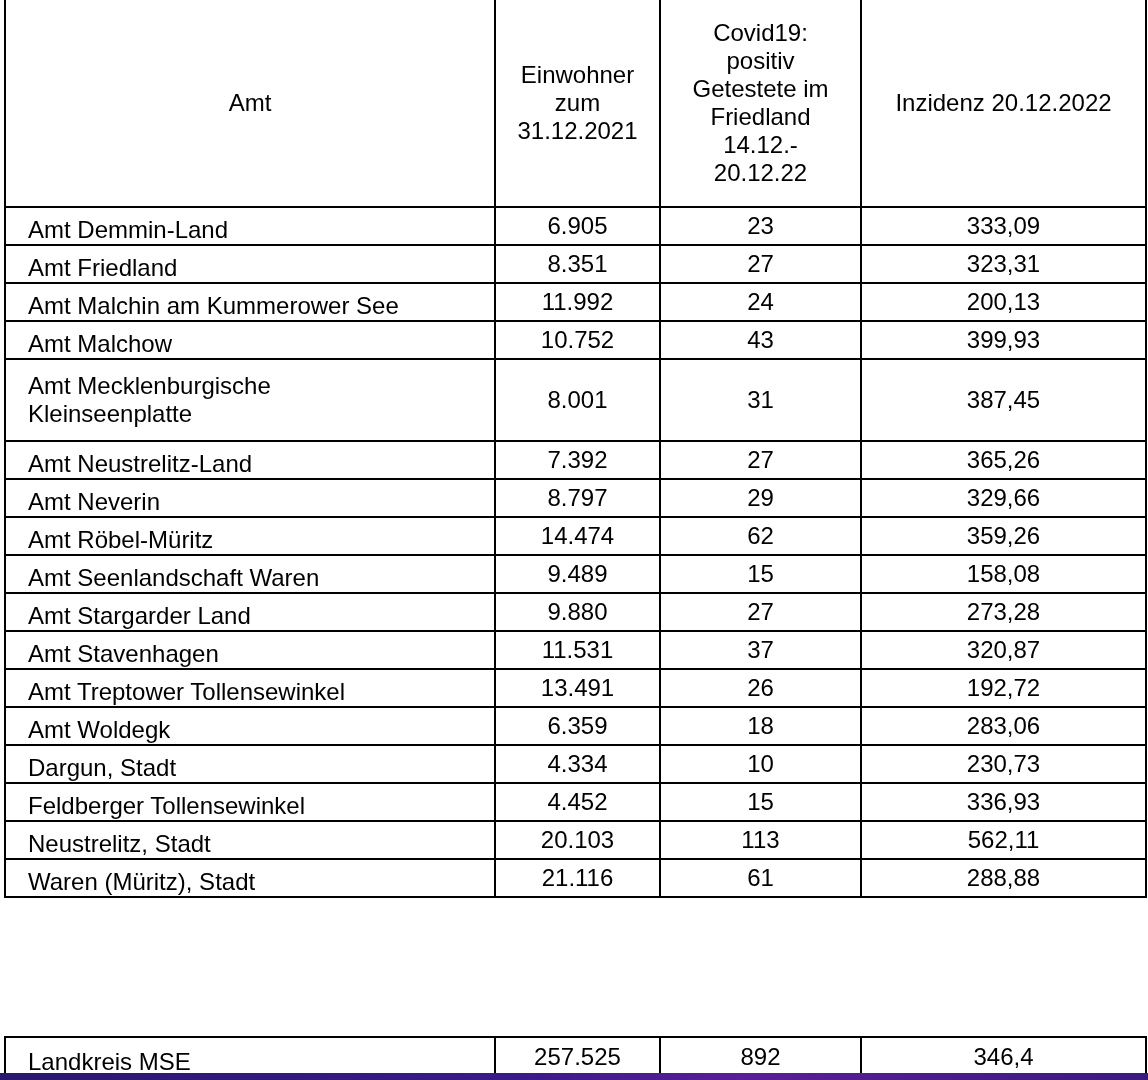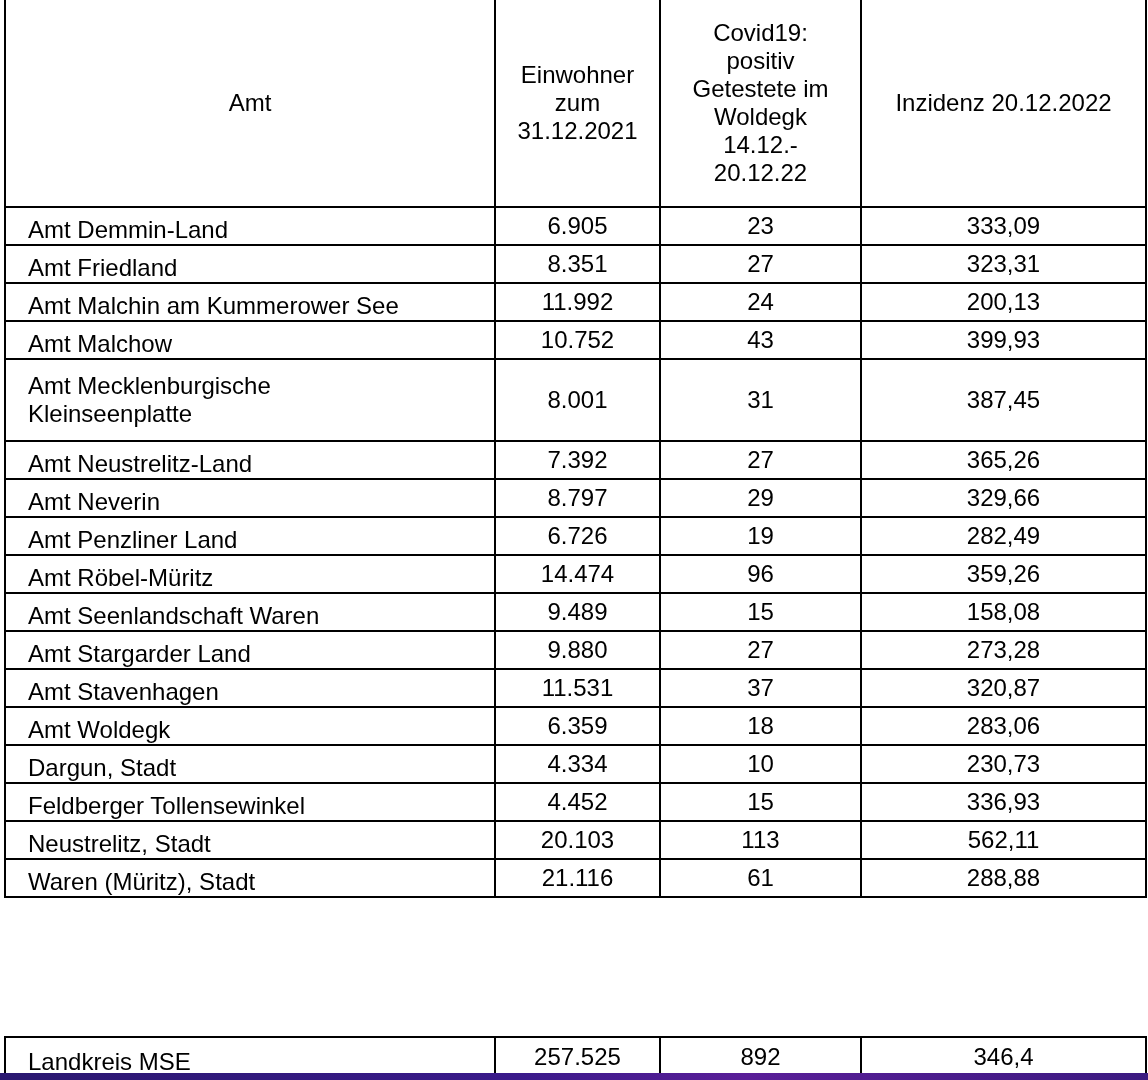--- a/index.html
+++ b/index.html
@@ -36,21 +36,21 @@
       <th>Amt</th>
       <th>
         <div>Einwohner</div>
         <div>zum</div>
         <div>31.12.2021</div>
       </th>
       <th>
         <div>Covid19:</div>
         <div>positiv</div>
         <div>Getestete im</div>
-        <div>Woldegk</div>
+        <div>Friedland</div>
         <div>14.12.-</div>
         <div>20.12.22</div>
       </th>
       <th>Inzidenz 20.12.2022</th>
     </tr>
   </thead>
   <tbody>
     <tr>
         <td class="name">Amt Demmin-Land</td>
         <td class="num">6.905</td>
@@ -90,48 +90,48 @@
         <td class="num">27</td>
         <td class="num">365,26</td>
       </tr>
     <tr>
         <td class="name">Amt Neverin</td>
         <td class="num">8.797</td>
         <td class="num">29</td>
         <td class="num">329,66</td>
       </tr>
     <tr>
-        <td class="name">Amt Penzliner Land</td>
-        <td class="num">6.726</td>
-        <td class="num">19</td>
-        <td class="num">282,49</td>
-      </tr>
-    <tr>
         <td class="name">Amt Röbel-Müritz</td>
         <td class="num">14.474</td>
-        <td class="num">96</td>
+        <td class="num">62</td>
         <td class="num">359,26</td>
       </tr>
     <tr>
         <td class="name">Amt Seenlandschaft Waren</td>
         <td class="num">9.489</td>
         <td class="num">15</td>
         <td class="num">158,08</td>
       </tr>
     <tr>
         <td class="name">Amt Stargarder Land</td>
         <td class="num">9.880</td>
         <td class="num">27</td>
         <td class="num">273,28</td>
       </tr>
     <tr>
         <td class="name">Amt Stavenhagen</td>
         <td class="num">11.531</td>
         <td class="num">37</td>
         <td class="num">320,87</td>
+      </tr>
+    <tr>
+        <td class="name">Amt Treptower Tollensewinkel</td>
+        <td class="num">13.491</td>
+        <td class="num">26</td>
+        <td class="num">192,72</td>
       </tr>
     <tr>
         <td class="name">Amt Woldegk</td>
         <td class="num">6.359</td>
         <td class="num">18</td>
         <td class="num">283,06</td>
       </tr>
     <tr>
         <td class="name">Dargun, Stadt</td>
         <td class="num">4.334</td>

